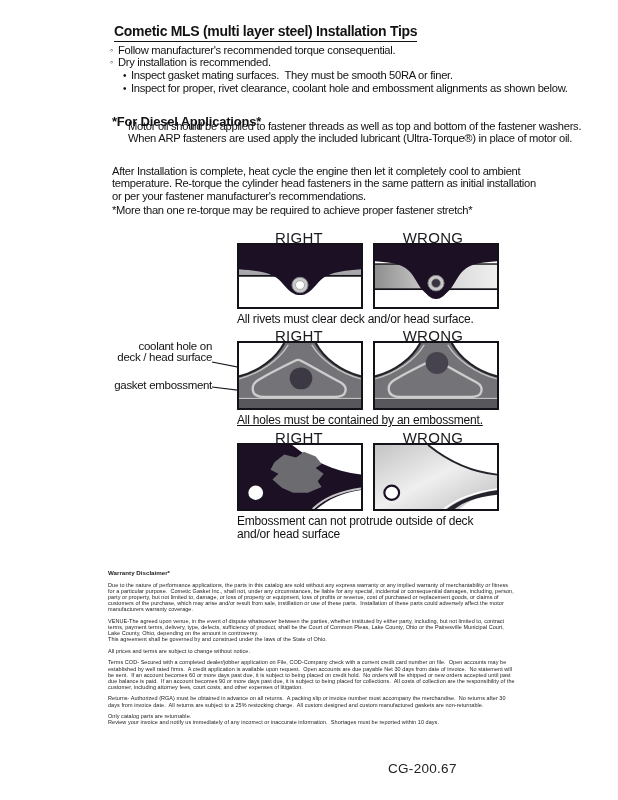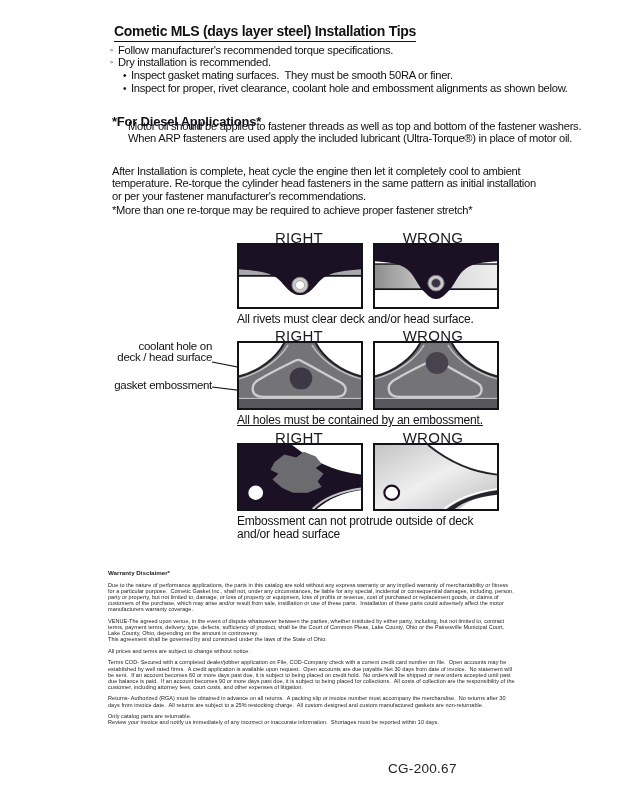--- a/index.html
+++ b/index.html
@@ -59,24 +59,24 @@
     letter-spacing:0.05px;
   }
   
   .doc-code{position:absolute;left:388px;top:761px;font-size:13.5px;letter-spacing:0.3px;color:#232327;}
 </style>
 </head>
 <body>
 
 <div class="page">
 
-  <div class="title">Cometic MLS (days layer steel) Installation Tips</div>
+  <div class="title">Cometic MLS (multi layer steel) Installation Tips</div>
 
   <div class="tips">
-    <div class="b-row"><span class="mk">◦</span><span>Follow manufacturer's recommended torque specifications.</span></div>
+    <div class="b-row"><span class="mk">◦</span><span>Follow manufacturer's recommended torque consequential.</span></div>
     <div class="b-row"><span class="mk">◦</span><span>Dry installation is recommended.</span></div>
     <div class="b-row sub"><span class="mk">•</span><span>Inspect gasket mating surfaces.  They must be smooth 50RA or finer.</span></div>
     <div class="b-row sub"><span class="mk">•</span><span>Inspect for proper, rivet clearance, coolant hole and embossment alignments as shown below.</span></div>
   </div>
 
   <div class="diesel-h">*For Diesel Applications*</div>
   <div class="para p1">Motor oil should be applied to fastener threads as well as top and bottom of the fastener washers.
 When ARP fasteners are used apply the included lubricant (Ultra-Torque®) in place of motor oil.</div>
   <div class="para p2">After Installation is complete, heat cycle the engine then let it completely cool to ambient
 temperature. Re-torque the cylinder head fasteners in the same pattern as initial installation

